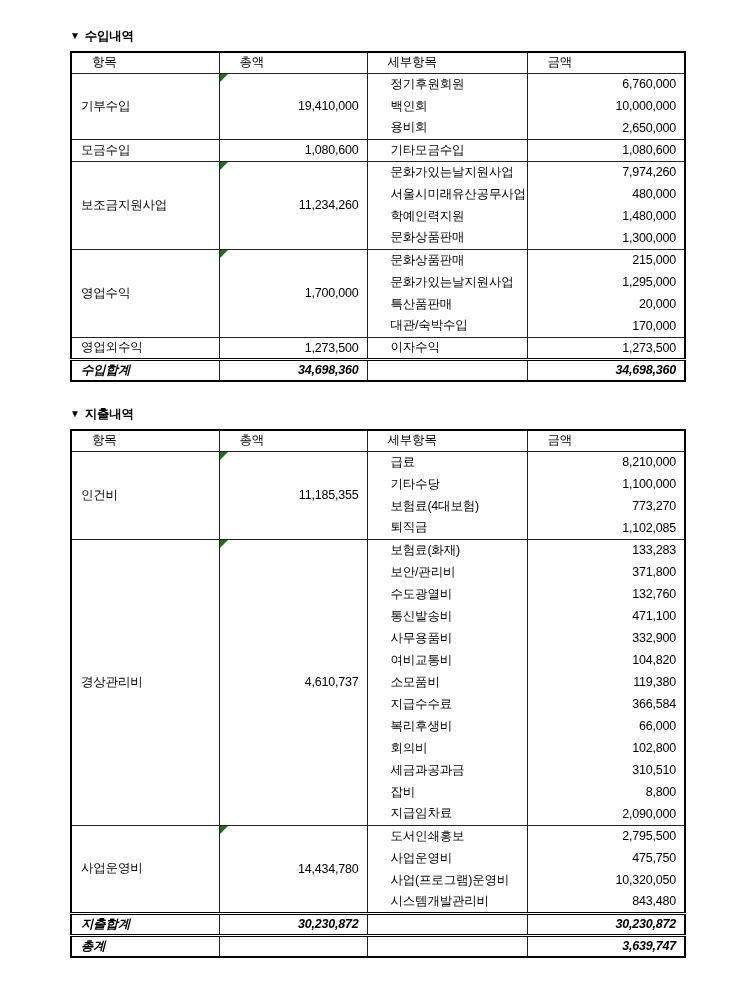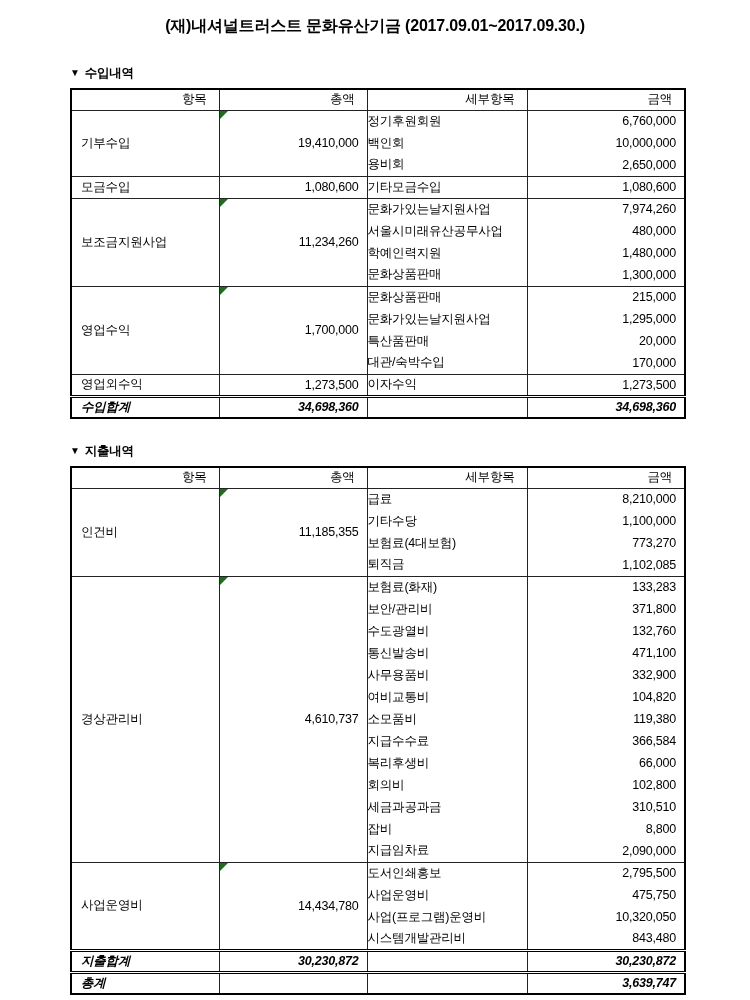--- a/index.html
+++ b/index.html
@@ -26,53 +26,52 @@
   table {
     border-collapse:collapse;
     table-layout:fixed;
     width:614px;
     border:2px solid #000;
     font-size:12.5px;
     letter-spacing:-0.2px;
   }
   th {
     font-weight:normal;
-    text-align:right;
+    text-align:left;
     height:21px;
     border-left:1px solid #222;
     border-bottom:1px solid #222;
-    padding:0 12px;
+    padding:0 20px;
   }
   td {
     height:22px;
     border-left:1px solid #222;
     padding:0 7px;
     vertical-align:middle;
     white-space:nowrap;
     overflow:hidden;
   }
   tr.group-start td { border-top:1px solid #222; }
   tr.footer td { border-top:3px double #000; font-weight:bold;font-style:italic; }
   td.item   { text-align:left;  padding-left:9px;margin-top:43px; }
-  td.detail { text-align:left;  padding-left:0; }
+  td.detail { text-align:left;  padding-left:23px; }
   td.num    { text-align:right; padding-right:8px; }
   td.total-cell { position:relative; }
   .flag {
     position:absolute; top:0; left:0;
     width:0; height:0;
     border-top:8px solid #1e6e1e;
     border-right:8px solid transparent;
   }
 </style>
 </head>
 <body>
 
 <div class="page">
 
-  <h1 class="title">(재)내셔널트러스트 문화유산기금 (2017.09.01~2017.09.30.)</h1>
 
   <div class="section section-income">
     <div class="section-label">
       <span class="marker">▼</span><span>수입내역</span>
     </div>
     <table>
       <colgroup>
         <col style="width:148px">
           <col style="width:148px">
           <col style="width:160px">

